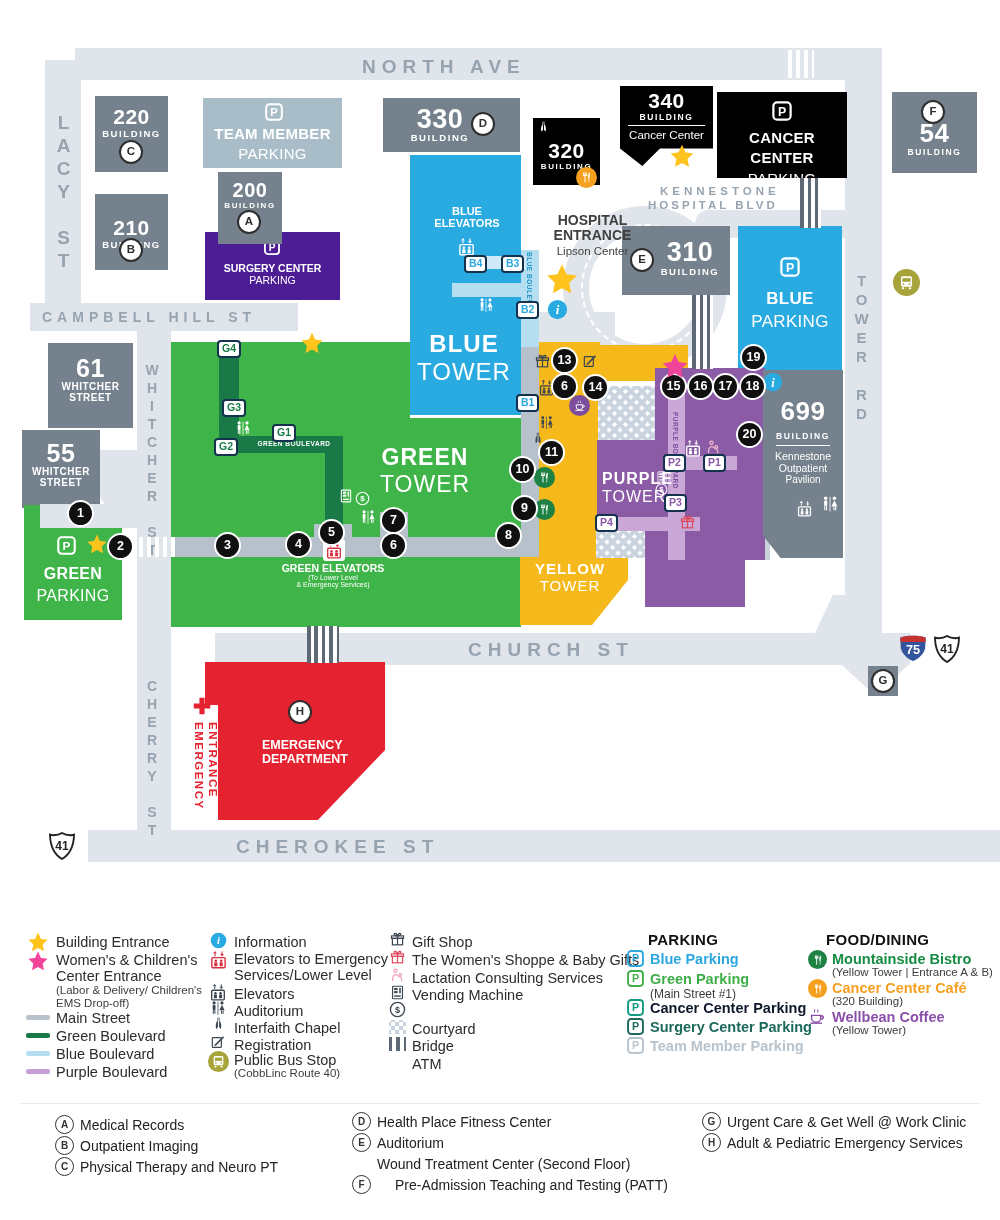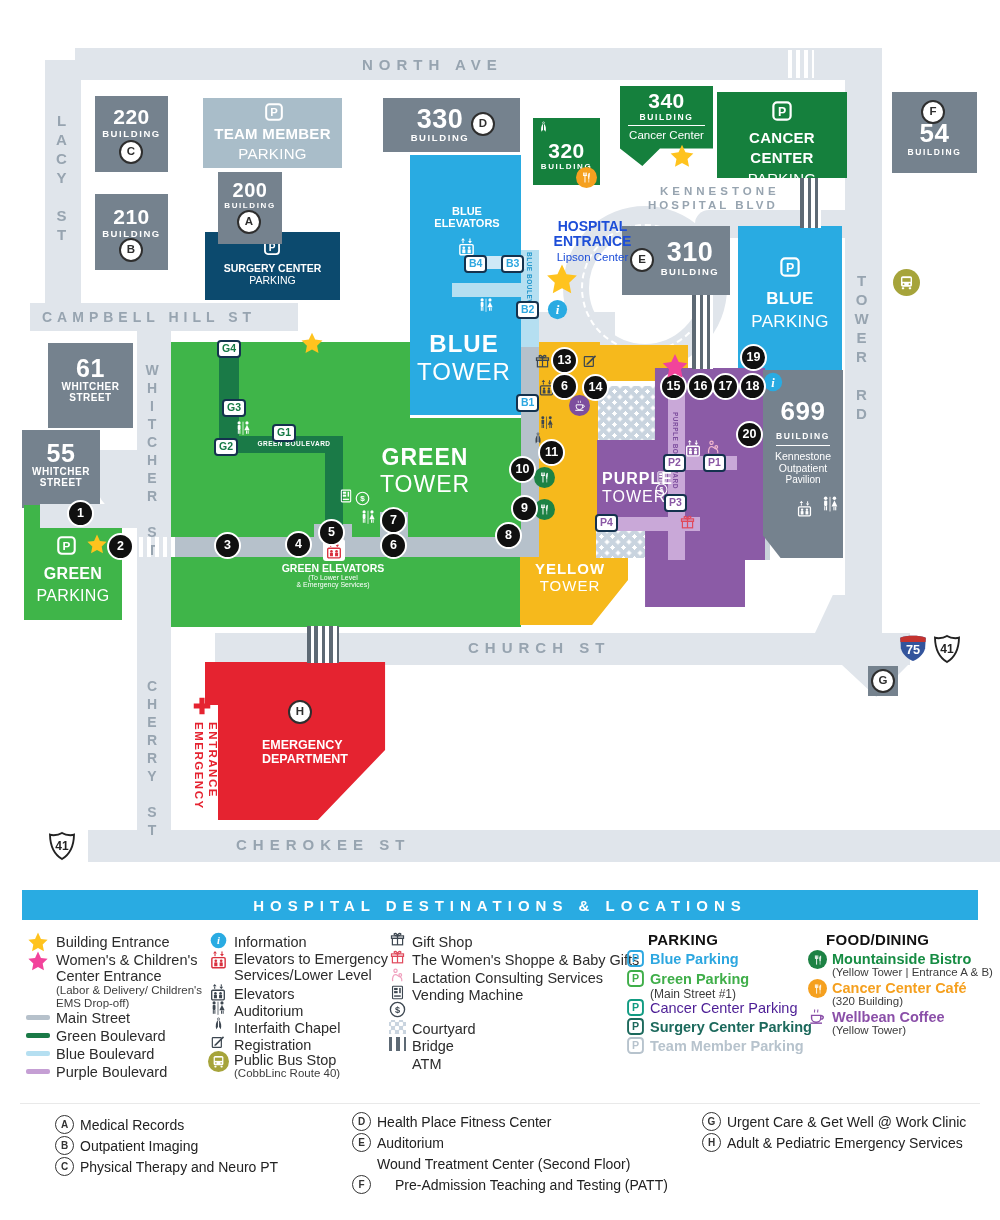--- a/index.html
+++ b/index.html
@@ -1,24 +1,24 @@
 <!DOCTYPE html>
 <html><head>
 <meta charset="utf-8">
 <style>
   html,body{margin:0;padding:0;background:#fff}
   .stage{position:relative;width:1000px;height:1220px;background:#fff;overflow:hidden;
          font-family:"Liberation Sans",sans-serif;-webkit-font-smoothing:antialiased}
   .abs{position:absolute}
   .road{position:absolute;background:#e0e5eb;z-index:1}
   .mstreet{position:absolute;background:#b6c1cb;z-index:4}
-  .rl{position:absolute;color:#97a4b0;font-weight:700;letter-spacing:6px;font-size:15px;white-space:nowrap;z-index:2}
+  .rl{position:absolute;color:#97a4b0;font-weight:700;letter-spacing:6px;font-size:19px;white-space:nowrap;z-index:2}
   .rlv{writing-mode:vertical-rl;text-orientation:upright;letter-spacing:2px;line-height:1}
   .bldg{position:absolute;color:#fff;text-align:center;z-index:3}
-  .gray{background:#75828e}.teal{background:#15803d}.dteal{background:#0c4a6e}
+  .gray{background:#75828e}.teal{background:#000000}.dteal{background:#4c1d95}
   .ltgray{background:#a9bdc9}.blue{background:#29abe2}.green{background:#3fb549}
   .yellow{background:#f6b91c}.purple{background:#8b5ba6}.red{background:#e52330}
   .bn{font-weight:700;font-size:27px;line-height:1.05;letter-spacing:.5px}
   .bn.sm{font-size:21px}
   .bl{font-size:9.5px;letter-spacing:1.6px;font-weight:700}
   .t1{font-weight:800;display:block}.t2{font-weight:400;display:block}
   .pname{font-weight:700;font-size:15px;line-height:1.35;letter-spacing:.3px}
   .cn{position:absolute;width:23px;height:23px;background:#101010;border:2px solid #fff;border-radius:50%;
       color:#fff;font-size:12.5px;font-weight:700;display:flex;align-items:center;justify-content:center;z-index:9;line-height:1}
   .cl{position:absolute;width:20px;height:20px;background:#fff;border:2.4px solid #2e2e2e;border-radius:50%;
@@ -212,21 +212,21 @@
   <div class="stripes-d" style="left:692px;top:295px;width:21px;height:74px"></div>
   <div class="stripes-d" style="left:307px;top:626px;width:32px;height:37px"></div>
 
   <div class="bldg gray" style="left:95px;top:96px;width:73px;height:76px">
     <div class="bn sm" style="margin-top:10px">220</div>
     <div class="bl">BUILDING</div>
   </div>
   <div class="cl" style="left:119px;top:140px">C</div>
 
   <div class="bldg gray" style="left:95px;top:194px;width:73px;height:76px">
-    <div class="bn sm" style="margin-top:12px">210</div>
+    <div class="bn sm" style="margin-top:23px">210</div>
     <div class="bl">BUILDING</div>
   </div>
   <div class="cl" style="left:119px;top:238px">B</div>
 
   <div class="bldg ltgray" style="left:203px;top:98px;width:139px;height:70px">
     <span class="pbox" style="left:61px;top:4px"><svg width="20" height="20">
           <use href="#i-p"></use>
         </svg></span>
     <div class="pname" style="margin-top:26px">TEAM MEMBER</div>
     <div class="pname" style="font-weight:400">PARKING</div>
@@ -330,21 +330,21 @@
   <div class="abs" style="left:410px;top:330px;width:108px;text-align:center;color:#fff;z-index:6">
     <span class="t1" style="font-size:24px;letter-spacing:1px">BLUE</span>
     <span class="t2" style="font-size:24px;letter-spacing:1px">TOWER</span>
   </div>
   <div class="stop stop-b" style="left:516px;top:301px">B2</div>
   <div class="stop stop-b" style="left:516px;top:394px">B1</div>
   <span class="iinfo" style="left:547px;top:299px"><svg width="21" height="21">
         <use href="#i-info"></use>
       </svg></span>
 
-  <div class="abs" style="left:545px;top:219px;width:95px;text-align:center;z-index:6;color:#1d4ed8">
+  <div class="abs" style="left:545px;top:213px;width:95px;text-align:center;z-index:6;color:#404040">
     <div style="font-weight:800;font-size:14px;line-height:1.1">HOSPITAL</div>
     <div style="font-weight:800;font-size:14px;line-height:1.1">ENTRANCE</div>
     <div style="font-size:11.5px;margin-top:1px">Lipson Center</div>
   </div>
   <span class="star" style="left:545px;top:262px"><svg width="34" height="34">
         <use href="#i-star"></use>
       </svg></span>
 
   <div class="bldg green" style="left:171px;top:342px;width:239px;height:285px"></div>
   <div class="bldg green" style="left:410px;top:418px;width:111px;height:209px"></div>
@@ -582,21 +582,20 @@
   <div class="cn" style="left:551px;top:373px">6</div>
   <div class="cn" style="left:551px;top:347px">13</div>
   <div class="cn" style="left:582px;top:374px">14</div>
   <div class="cn" style="left:660px;top:373px">15</div>
   <div class="cn" style="left:687px;top:373px">16</div>
   <div class="cn" style="left:712px;top:373px">17</div>
   <div class="cn" style="left:739px;top:373px">18</div>
   <div class="cn" style="left:740px;top:344px">19</div>
   <div class="cn" style="left:736px;top:421px">20</div>
 
-  <div class="lg-bar">HOSPITAL DESTINATIONS &amp; LOCATIONS</div>
 
   <span class="lic star" style="left:27px;top:931px;position:absolute">
       <svg width="22" height="22">
         <use href="#i-star"></use>
       </svg>
     </span>
   <div class="ltxt" style="left:56px;top:934px">Building Entrance</div>
   <span class="lic star pink" style="left:27px;top:950px;position:absolute">
       <svg width="22" height="22">
         <use href="#i-star"></use>
@@ -707,21 +706,21 @@
         <use href="#i-p"></use>
       </svg>
     </span>
   <div class="ltxt" style="left:650px;top:971px;color:#3fae49;font-weight:700">Green Parking</div>
   <div class="lsub" style="left:650px;top:987px;font-size:12px">(Main Street #1)</div>
   <span class="lic" style="left:626px;top:998px;color:#119b82">
       <svg width="19" height="19">
         <use href="#i-p"></use>
       </svg>
     </span>
-  <div class="ltxt" style="left:650px;top:1000px;color:#4c1d95;font-weight:400">Cancer Center Parking</div>
+  <div class="ltxt" style="left:650px;top:1000px;color:#0f172a;font-weight:700">Cancer Center Parking</div>
   <span class="lic" style="left:626px;top:1017px;color:#1c695c">
       <svg width="19" height="19">
         <use href="#i-p"></use>
       </svg>
     </span>
   <div class="ltxt" style="left:650px;top:1019px;color:#1c695c;font-weight:700">Surgery Center Parking</div>
   <span class="lic" style="left:626px;top:1036px;color:#b7c3cd">
       <svg width="19" height="19">
         <use href="#i-p"></use>
       </svg>

